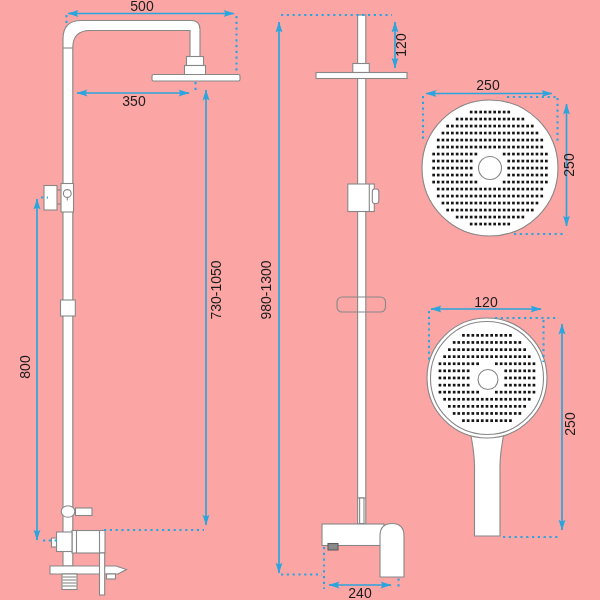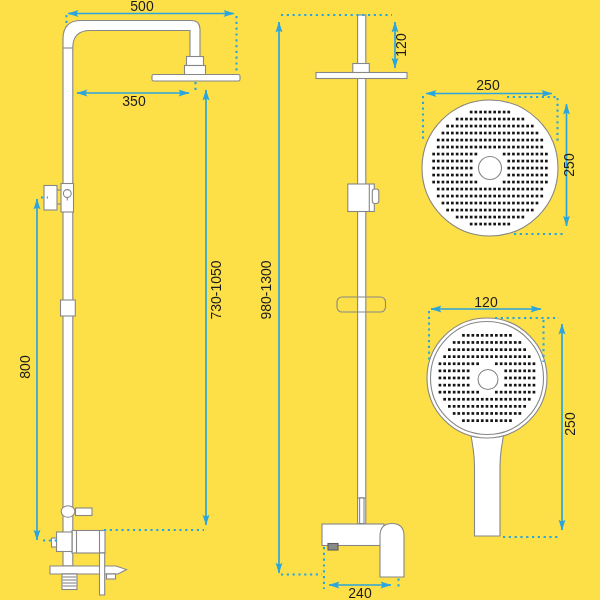--- a/index.html
+++ b/index.html
@@ -1,16 +1,16 @@
 <!DOCTYPE html>
 <html><head>
 <meta charset="utf-8">
 <style>
   html,body{margin:0;padding:0;background:#fff;}
-  .stage{position:relative;width:600px;height:600px;background:#fde047;overflow:hidden;
+  .stage{position:relative;width:600px;height:600px;background:#fca5a5;overflow:hidden;
          font-family:"Liberation Sans", sans-serif;}
   svg{display:block;}
   text{font-family:"Liberation Sans", sans-serif;font-size:14px;}
 </style>
 </head>
 <body>
 
 <div class="stage">
 <svg width="600" height="600" viewBox="0 0 600 600">
   <defs>

